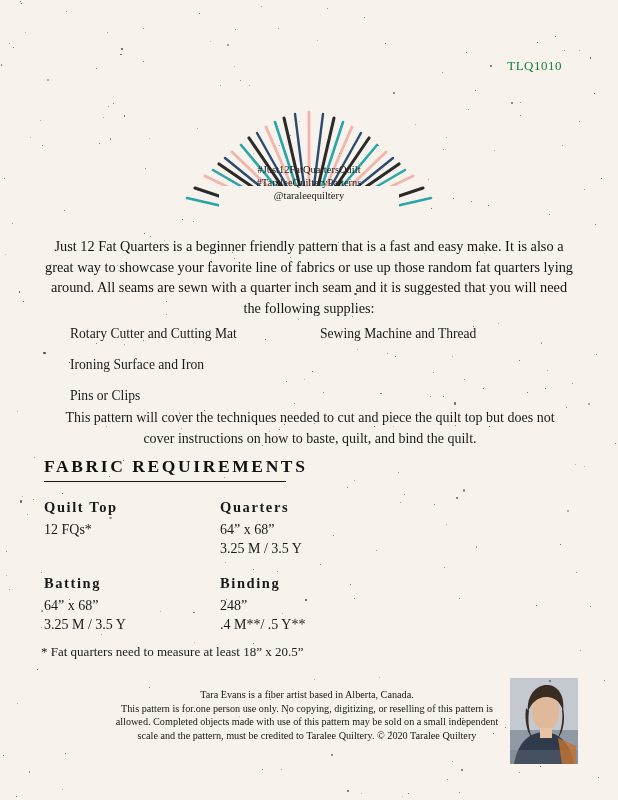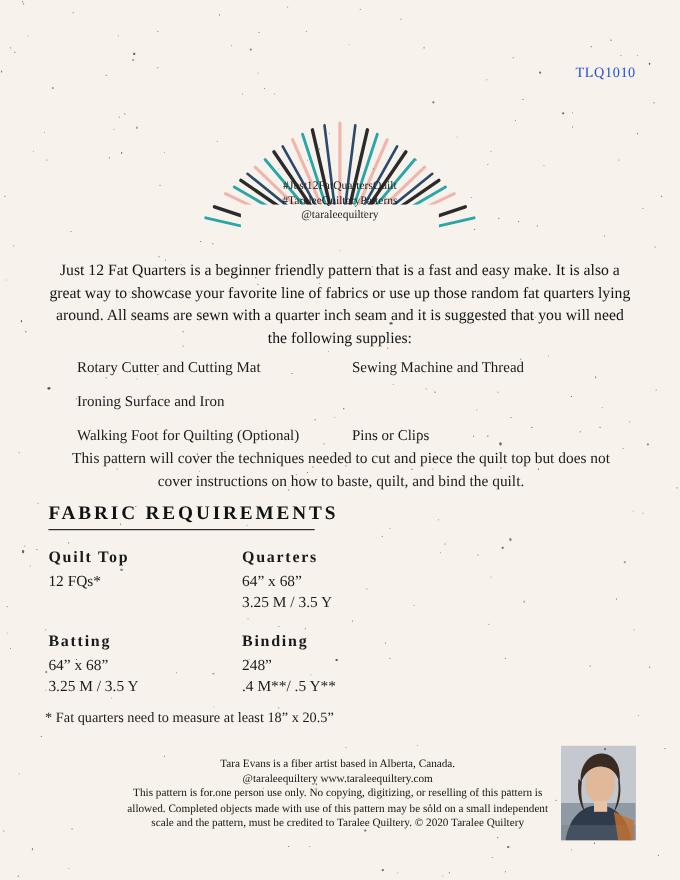--- a/index.html
+++ b/index.html
@@ -32,25 +32,25 @@
 
   .sheet {
     position: absolute;
     inset: 0;
     z-index: 2;
   }
 
   .sku {
     position: absolute;
     top: 58px;
-    right: 40px;
+    right: 56px;
     font-family: "Liberation Serif", serif;
     font-size: 13px;
     letter-spacing: .5px;
-    color: #1d4ed8;
+    color: #15803d;
     text-align: center;
   }
 
   
   .logo-wrap {
     position: absolute;
     top: 78px;
     left: 0;
     width: 618px;
     height: 150px;
@@ -268,21 +268,20 @@
 
   <div class="supplies">
     <div class="row">
       <div class="col-l">Rotary Cutter and Cutting Mat</div>
       <div class="col-r">Sewing Machine and Thread</div>
     </div>
     <div class="row">
       <div class="col-l">Ironing Surface and Iron</div>
     </div>
     <div class="row">
-      <div class="col-l">Walking Foot for Quilting (Optional)</div>
       <div class="col-r">Pins or Clips</div>
     </div>
   </div>
 
   <div class="note">This pattern will cover the techniques needed to cut and piece the quilt top but does not cover instructions on how to baste, quilt, and bind the quilt.</div>
 
   <div class="fr-head">FABRIC REQUIREMENTS</div>
   <div class="fr-rule"></div>
 
   <div class="fr-grid">
@@ -322,21 +321,20 @@
       <path d="M16 30 C14 44 18 56 22 60 C18 50 18 40 19 33 Z" fill="#3a2b23"></path>
       <path d="M53 30 C56 44 52 56 48 60 C52 50 53 40 52 33 Z" fill="#3a2b23"></path>
       <rect x="30" y="50" width="12" height="10" fill="#e8c4a6"></rect>
       <path d="M0 72 L68 72 L68 86 L0 86 Z" fill="#6f7c88" opacity=".35"></path>
       <path d="M48 60 L66 68 L66 86 L52 86 Z" fill="#c6732f" opacity=".8"></path>
     </svg>
   </div>
 
   <div class="colophon">
     <div class="line1">Tara Evans is a fiber artist based in Alberta, Canada.</div>
-    <div class="line2">@taraleequiltery   www.taraleequiltery.com</div>
     <div class="line3">This pattern is for.one person use only. No copying, digitizing, or reselling of this pattern is allowed. Completed objects made with use of this pattern may be sold on a small independent scale and the pattern, must be credited to Taralee Quiltery.  © 2020 Taralee Quiltery</div>
   </div>
 
 </div>
 
 <div class="speckles" id="speckles">
     <span style="width: 1.6px; height: 1.6px; left: 462.4px; top: 717.9px; opacity: 0.49;"></span>
     <span style="width: 2.4px; height: 2.4px; left: 510.9px; top: 102.1px; opacity: 0.68;"></span>
     <span style="width: 1px; height: 1px; left: 600.6px; top: 177.9px; opacity: 0.83;"></span>
     <span style="width: 1.6px; height: 1.6px; left: 380.1px; top: 392.9px; opacity: 0.64;"></span>

